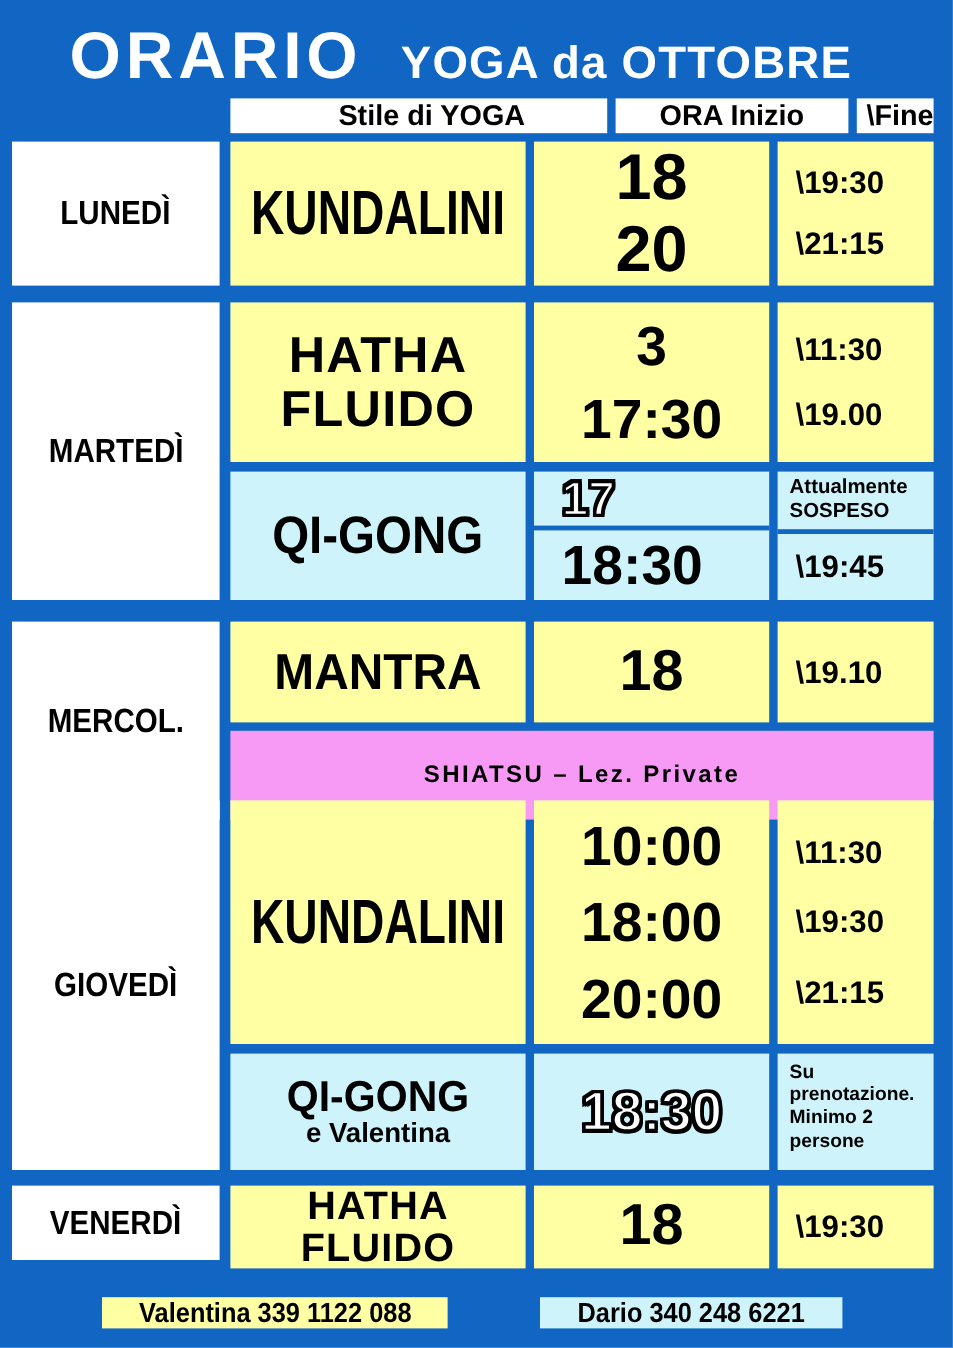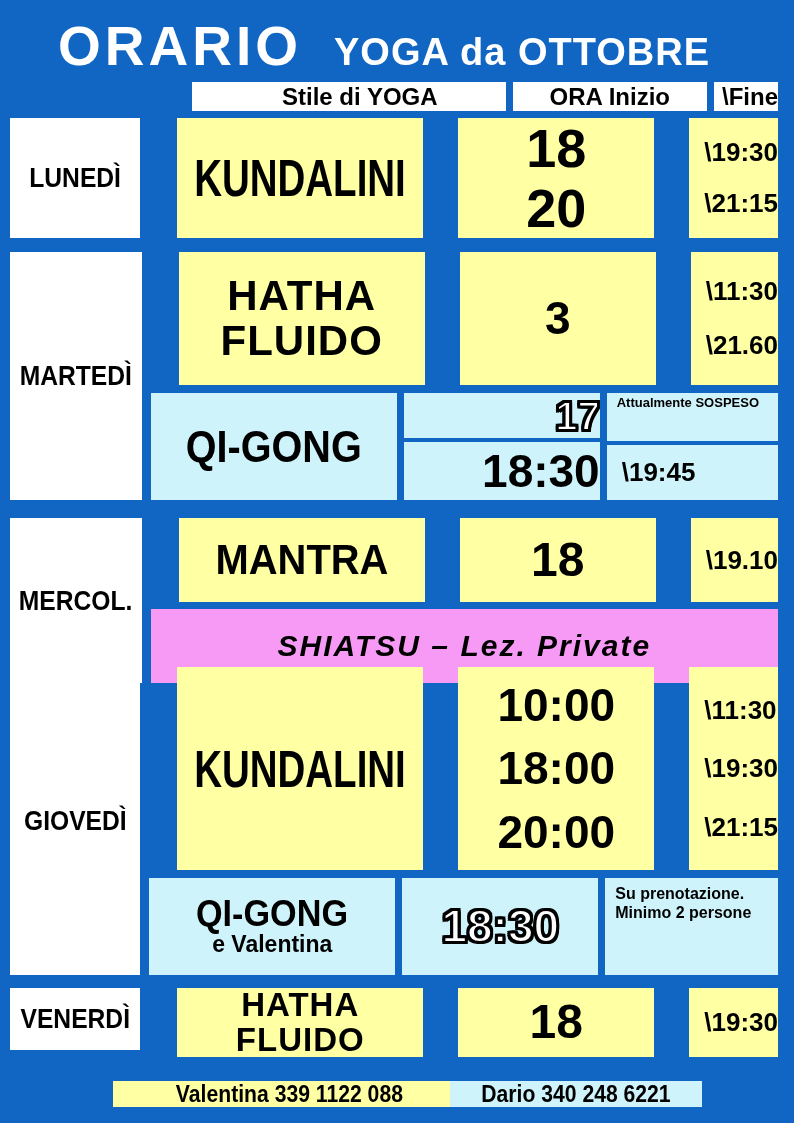--- a/index.html
+++ b/index.html
@@ -19,57 +19,57 @@
   .hbox.hstyle{width:294px;justify-content:center;padding-left:22px;}
   .hbox.hstart{width:196px;justify-content:center;}
   .hbox.hend{flex:1;padding-left:8px;}
   
   .band{position:absolute;left:10px;right:16px;display:flex;}
   .day-box{width:173px;margin-right:9px;background:#fff;display:flex;align-items:center;justify-content:center;}
   .day-label{font-size:28px;transform:scaleX(0.88);white-space:nowrap;}
   .rows{flex:1;display:flex;flex-direction:column;}
   .row{display:flex;gap:7px;}
   .cell{display:flex;flex-direction:column;align-items:center;justify-content:center;box-sizing:border-box;}
-  .yellow{background:var(--yellow,#FFFFA3);margin-left:28px;}
+  .yellow{background:var(--yellow,#FFFFA3);}
   .cyan{background:var(--cyan,#CEF3FA);}
   .pink{background:var(--pink,#F79AF5);}
   .class-cell{width:246px;}
   .start-cell{width:196px;}
   .end-cell{flex:1;align-items:flex-start;padding-left:15px;justify-content:space-evenly;}
   
   .split{padding:0;display:flex;flex-direction:column;align-items:stretch;justify-content:flex-start;}
-  .sub{display:flex;align-items:center;justify-content:flex-end;}
+  .sub{display:flex;align-items:center;justify-content:flex-start;padding-left:23px;}
   .sub-top{height:45px;}
   .sub-bottom{flex:1;}
   .sub.note{align-items:flex-start;justify-content:flex-start;padding:3px 6px 0 10px;}
   .sub.left{justify-content:flex-start;padding-left:15px;}
   .hdivider{height:4px;background:var(--background,#1166C4);}
   
   .kundalini{font-size:52px;transform:scaleX(0.74);white-space:nowrap;}
   .hatha{font-size:42px;line-height:1.05;text-align:center;letter-spacing:1px;}
   .hatha-sm{font-size:33px;line-height:1.05;text-align:center;letter-spacing:1px;}
   .qigong{font-size:44px;transform:scaleX(0.9);white-space:nowrap;}
   .qigong-sm{font-size:36px;transform:scaleX(0.95);white-space:nowrap;line-height:1.0;}
   .stretch-sub{font-size:23px;line-height:1.1;}
   .mantra{font-size:42px;transform:scaleX(0.95);white-space:nowrap;}
   .num-xl{font-size:54px;line-height:1.08;}
   .num-lg{font-size:46px;line-height:1.1;}
   .end-time{font-size:26px;}
-  .note-sm{font-size:13px;line-height:1.15;}
+  .note-sm{font-size:17px;line-height:1.15;}
   .note-xs{font-size:16px;line-height:1.2;}
   .spread{justify-content:space-evenly;}
   .outline{
     color:#fff;-webkit-text-stroke:2px #000;
     text-shadow:-2px -2px 0 #000,2px -2px 0 #000,-2px 2px 0 #000,2px 2px 0 #000,
                 -2px 0 0 #000,2px 0 0 #000,0 -2px 0 #000,0 2px 0 #000;
   }
-  .banner{flex:1;display:flex;align-items:center;justify-content:center;font-size:30px;letter-spacing:2px;font-style:italic;}
+  .banner{flex:1;display:flex;align-items:center;justify-content:center;font-size:20px;letter-spacing:2px;}
   
   .contact{position:absolute;top:1081px;height:26px;display:flex;align-items:center;justify-content:center;}
-  .contact-1{left:85px;width:352px;}
+  .contact-1{left:85px;width:288px;}
   .contact-2{left:450px;width:252px;}
   .contact-text{font-size:23px;transform:scaleX(0.92);white-space:nowrap;}
 </style>
 </head>
 <body>
 
 <div class="page">
 
   <div class="title-row">
     <span class="title-main">ORARIO</span>
@@ -108,24 +108,25 @@
       <span class="day-label">MARTEDÌ</span>
     </div>
     <div class="rows" style="gap:8px;">
       <div class="row" style="height:133px;">
         <div class="cell class-cell yellow">
           <span class="hatha">HATHA</span>
           <span class="hatha">FLUIDO</span>
         </div>
         <div class="cell start-cell yellow spread">
           <span class="num-lg">3</span>
+          <span class="num-lg">17:30</span>
         </div>
         <div class="cell end-cell yellow">
           <span class="end-time">\11:30</span>
-          <span class="end-time">\21.60</span>
+          <span class="end-time">\19.00</span>
         </div>
       </div>
       <div class="row" style="flex:1;">
         <div class="cell class-cell cyan">
           <span class="qigong">QI-GONG</span>
         </div>
         <div class="cell start-cell cyan split">
           <div class="sub sub-top">
             <span class="num-lg outline" style="font-size:40px;">17</span>
           </div>

